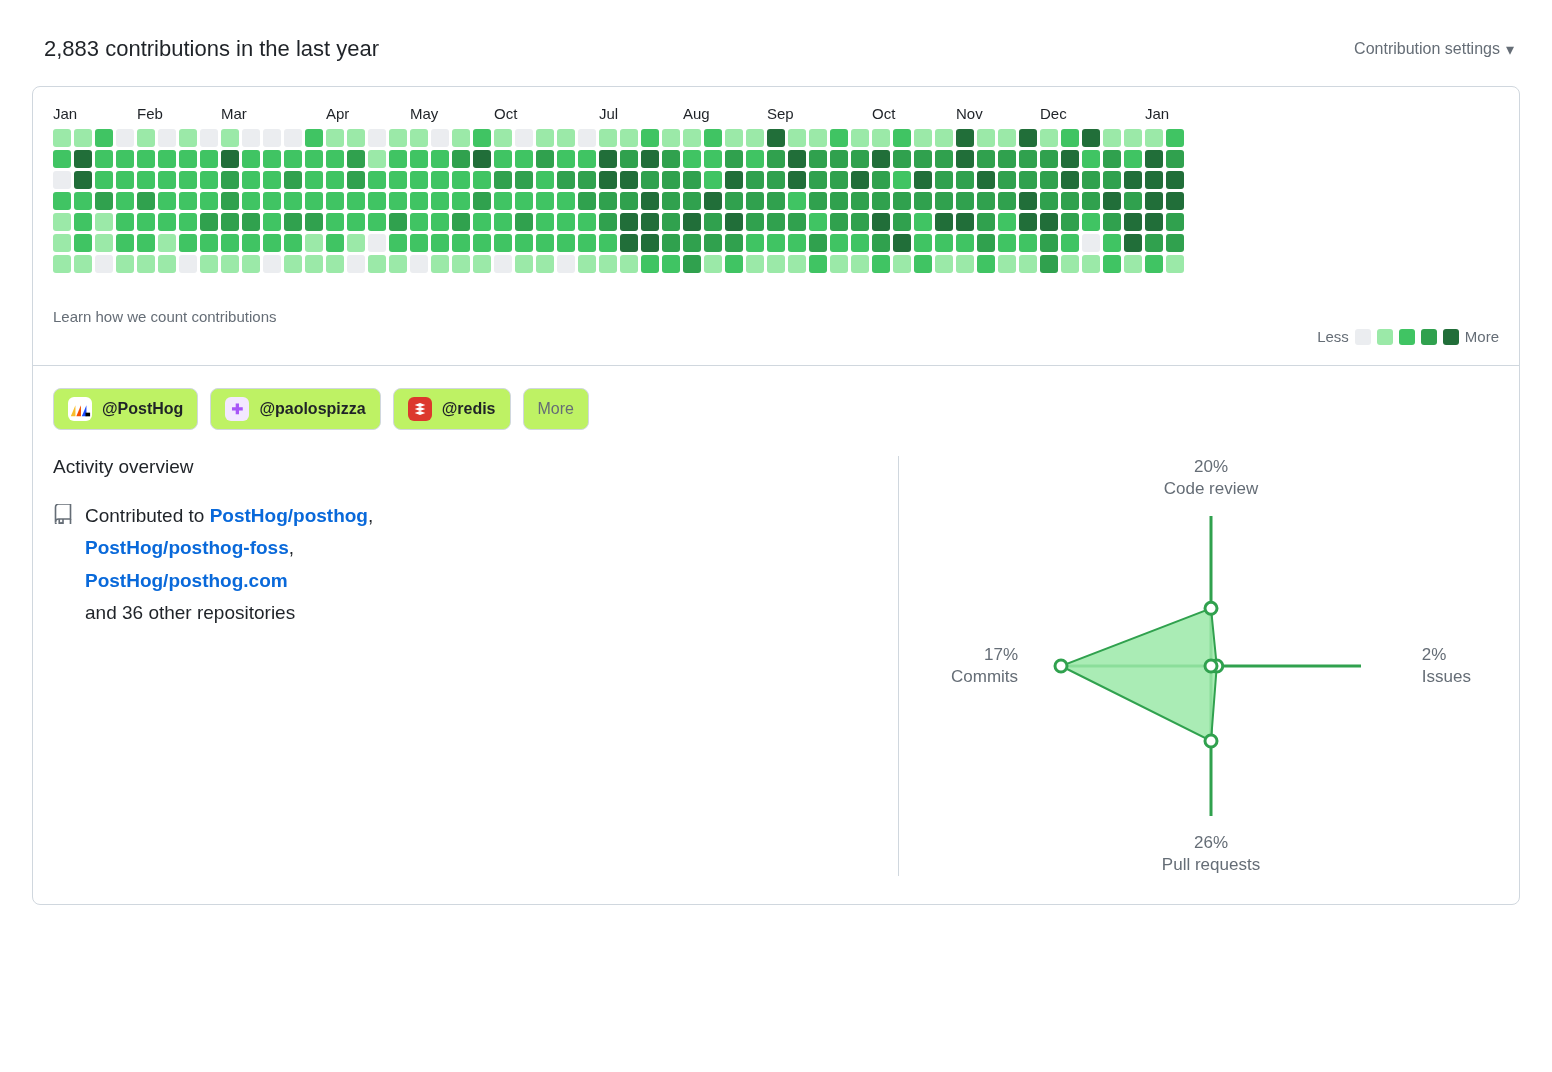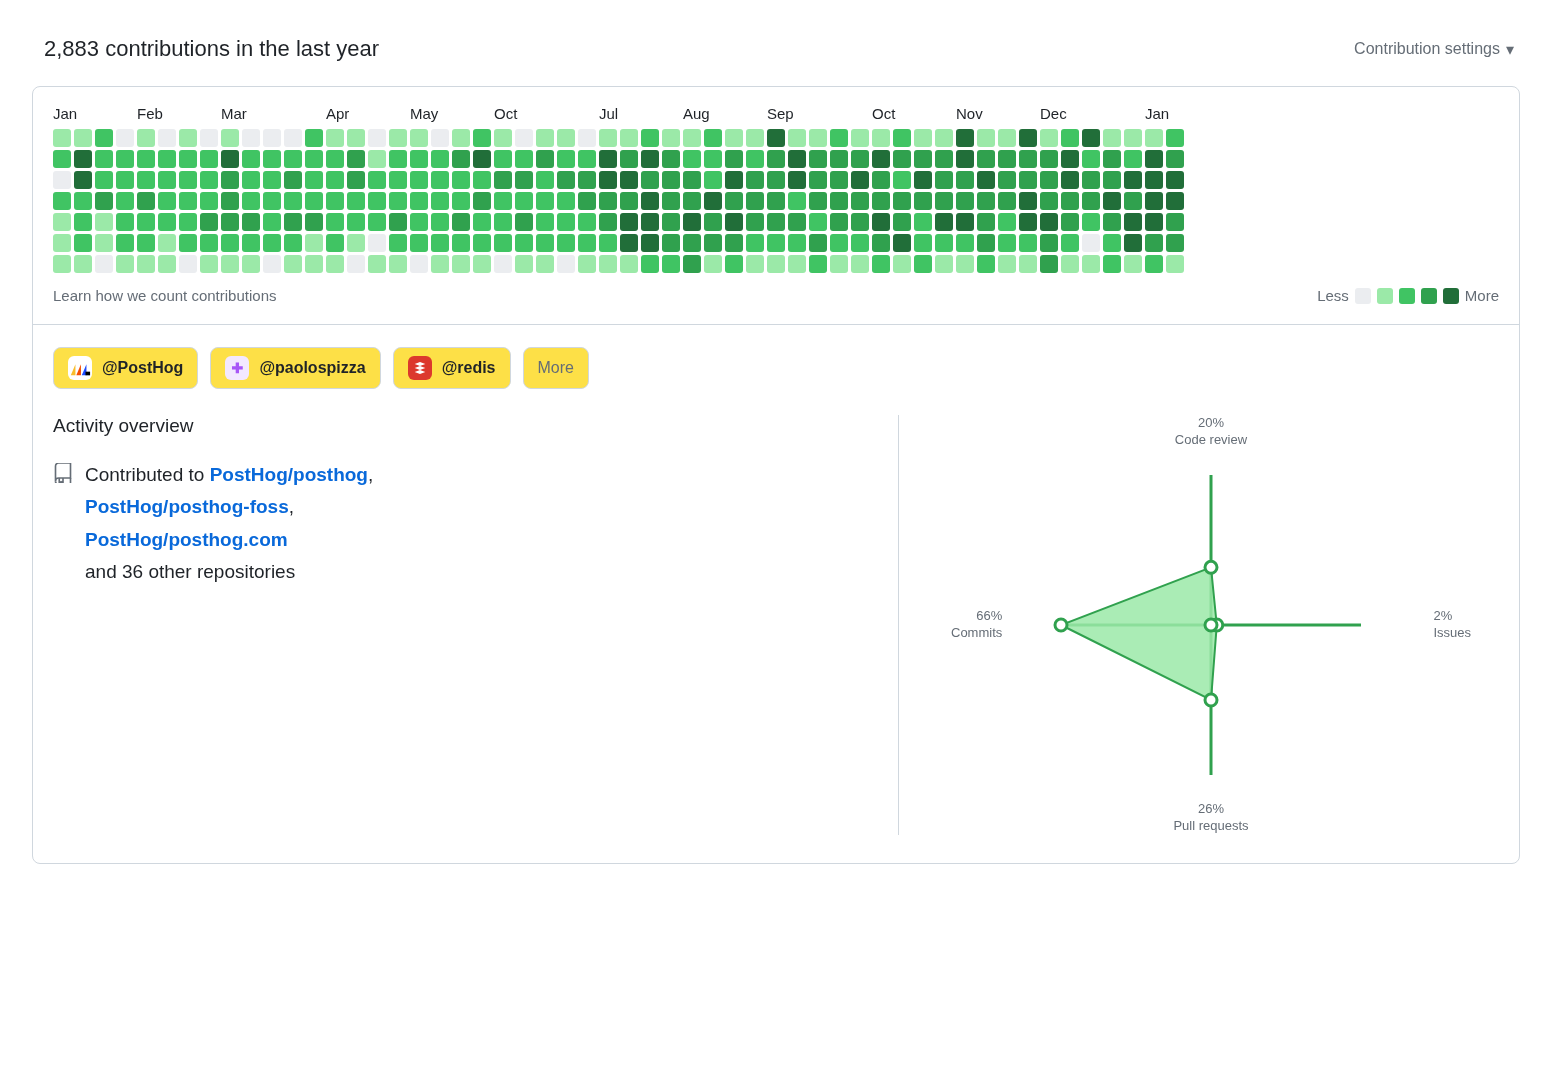--- a/index.html
+++ b/index.html
@@ -38,39 +38,39 @@
   .grid{display:flex;gap:3px;}
   .week{display:flex;flex-direction:column;gap:3px;}
   .cell{width:18px;height:18px;border-radius:3px;}
   .l0{background:var(--green-0);}
   .l1{background:var(--green-1);}
   .l2{background:var(--green-2);}
   .l3{background:var(--green-3);}
   .l4{background:var(--green-4);}
   .cal-footer{display:flex;justify-content:space-between;align-items:center;margin-top:14px;font-size:15px;color:var(--fg-muted);}
   .learn-link{color:var(--fg-muted);text-decoration:none;}
-  .legend{display:flex;align-items:center;gap:6px;}
+  .legend{display:flex;align-items:center;gap:6px;margin-top:41px;}
   .legend .cell{width:16px;height:16px;}
   .divider{height:1px;background:var(--border);width:100%;}
   .body-wrap{padding:22px 20px 28px 20px;}
   .org-row{display:flex;gap:12px;margin-bottom:26px;}
-  .org-chip{display:flex;align-items:center;gap:10px;border:1px solid var(--border);border-radius:8px;padding:8px 14px;font-size:16px;font-weight:600;color:var(--fg);background:#fde047;cursor:pointer;}
+  .org-chip{display:flex;align-items:center;gap:10px;border:1px solid var(--border);border-radius:8px;padding:8px 14px;font-size:16px;font-weight:600;color:var(--fg);background:#bef264;cursor:pointer;}
   .org-chip.more{font-weight:400;color:var(--fg-muted);}
   .org-icon{width:24px;height:24px;border-radius:6px;display:flex;align-items:center;justify-content:center;font-size:14px;}
   .cols{display:flex;gap:0;}
   .left-col{flex:1;padding-right:24px;}
   .left-col h3{font-size:19px;font-weight:400;margin:0 0 22px 0;}
   .contrib-row{display:flex;gap:12px;align-items:flex-start;}
   .repo-icon{flex-shrink:0;margin-top:4px;}
   .contrib-text{font-size:19px;line-height:1.7;}
   .contrib-text a{color:var(--link);text-decoration:none;font-weight:600;margin-top:40px;}
   .v-divider{width:1px;background:var(--border);align-self:stretch;}
   .right-col{flex:0 0 600px;display:flex;align-items:flex-start;justify-content:center;padding-left:24px;}
   .radar-wrap{position:relative;width:520px;height:420px;}
-  .radar-label{position:absolute;text-align:center;font-size:13px;color:var(--fg-muted);line-height:1.3;}
+  .radar-label{position:absolute;text-align:center;font-size:17px;color:var(--fg-muted);line-height:1.3;}
   .radar-label .pct{display:block;}
 </style>
 </head>
 <body>
 
 <div class="top-row">
   <h2 class="title">2,883 contributions in the last year</h2>
   <button class="settings-btn">
     <span>Contribution settings</span>
     <span>▾</span>
@@ -711,21 +711,21 @@
           </div>
           <div class="radar-label" style="top:50%;right:0;transform:translateY(-50%);text-align:left;">
             <span class="pct">2%</span>
             <span>Issues</span>
           </div>
           <div class="radar-label" style="bottom:0;left:50%;transform:translateX(-50%);">
             <span class="pct">26%</span>
             <span>Pull requests</span>
           </div>
           <div class="radar-label" style="top:50%;left:0;transform:translateY(-50%);text-align:right;">
-            <span class="pct">66%</span>
+            <span class="pct">17%</span>
             <span>Commits</span>
           </div>
         </div>
       </div>
     </div>
   </div>
 
 </div>
 
 </body></html>

